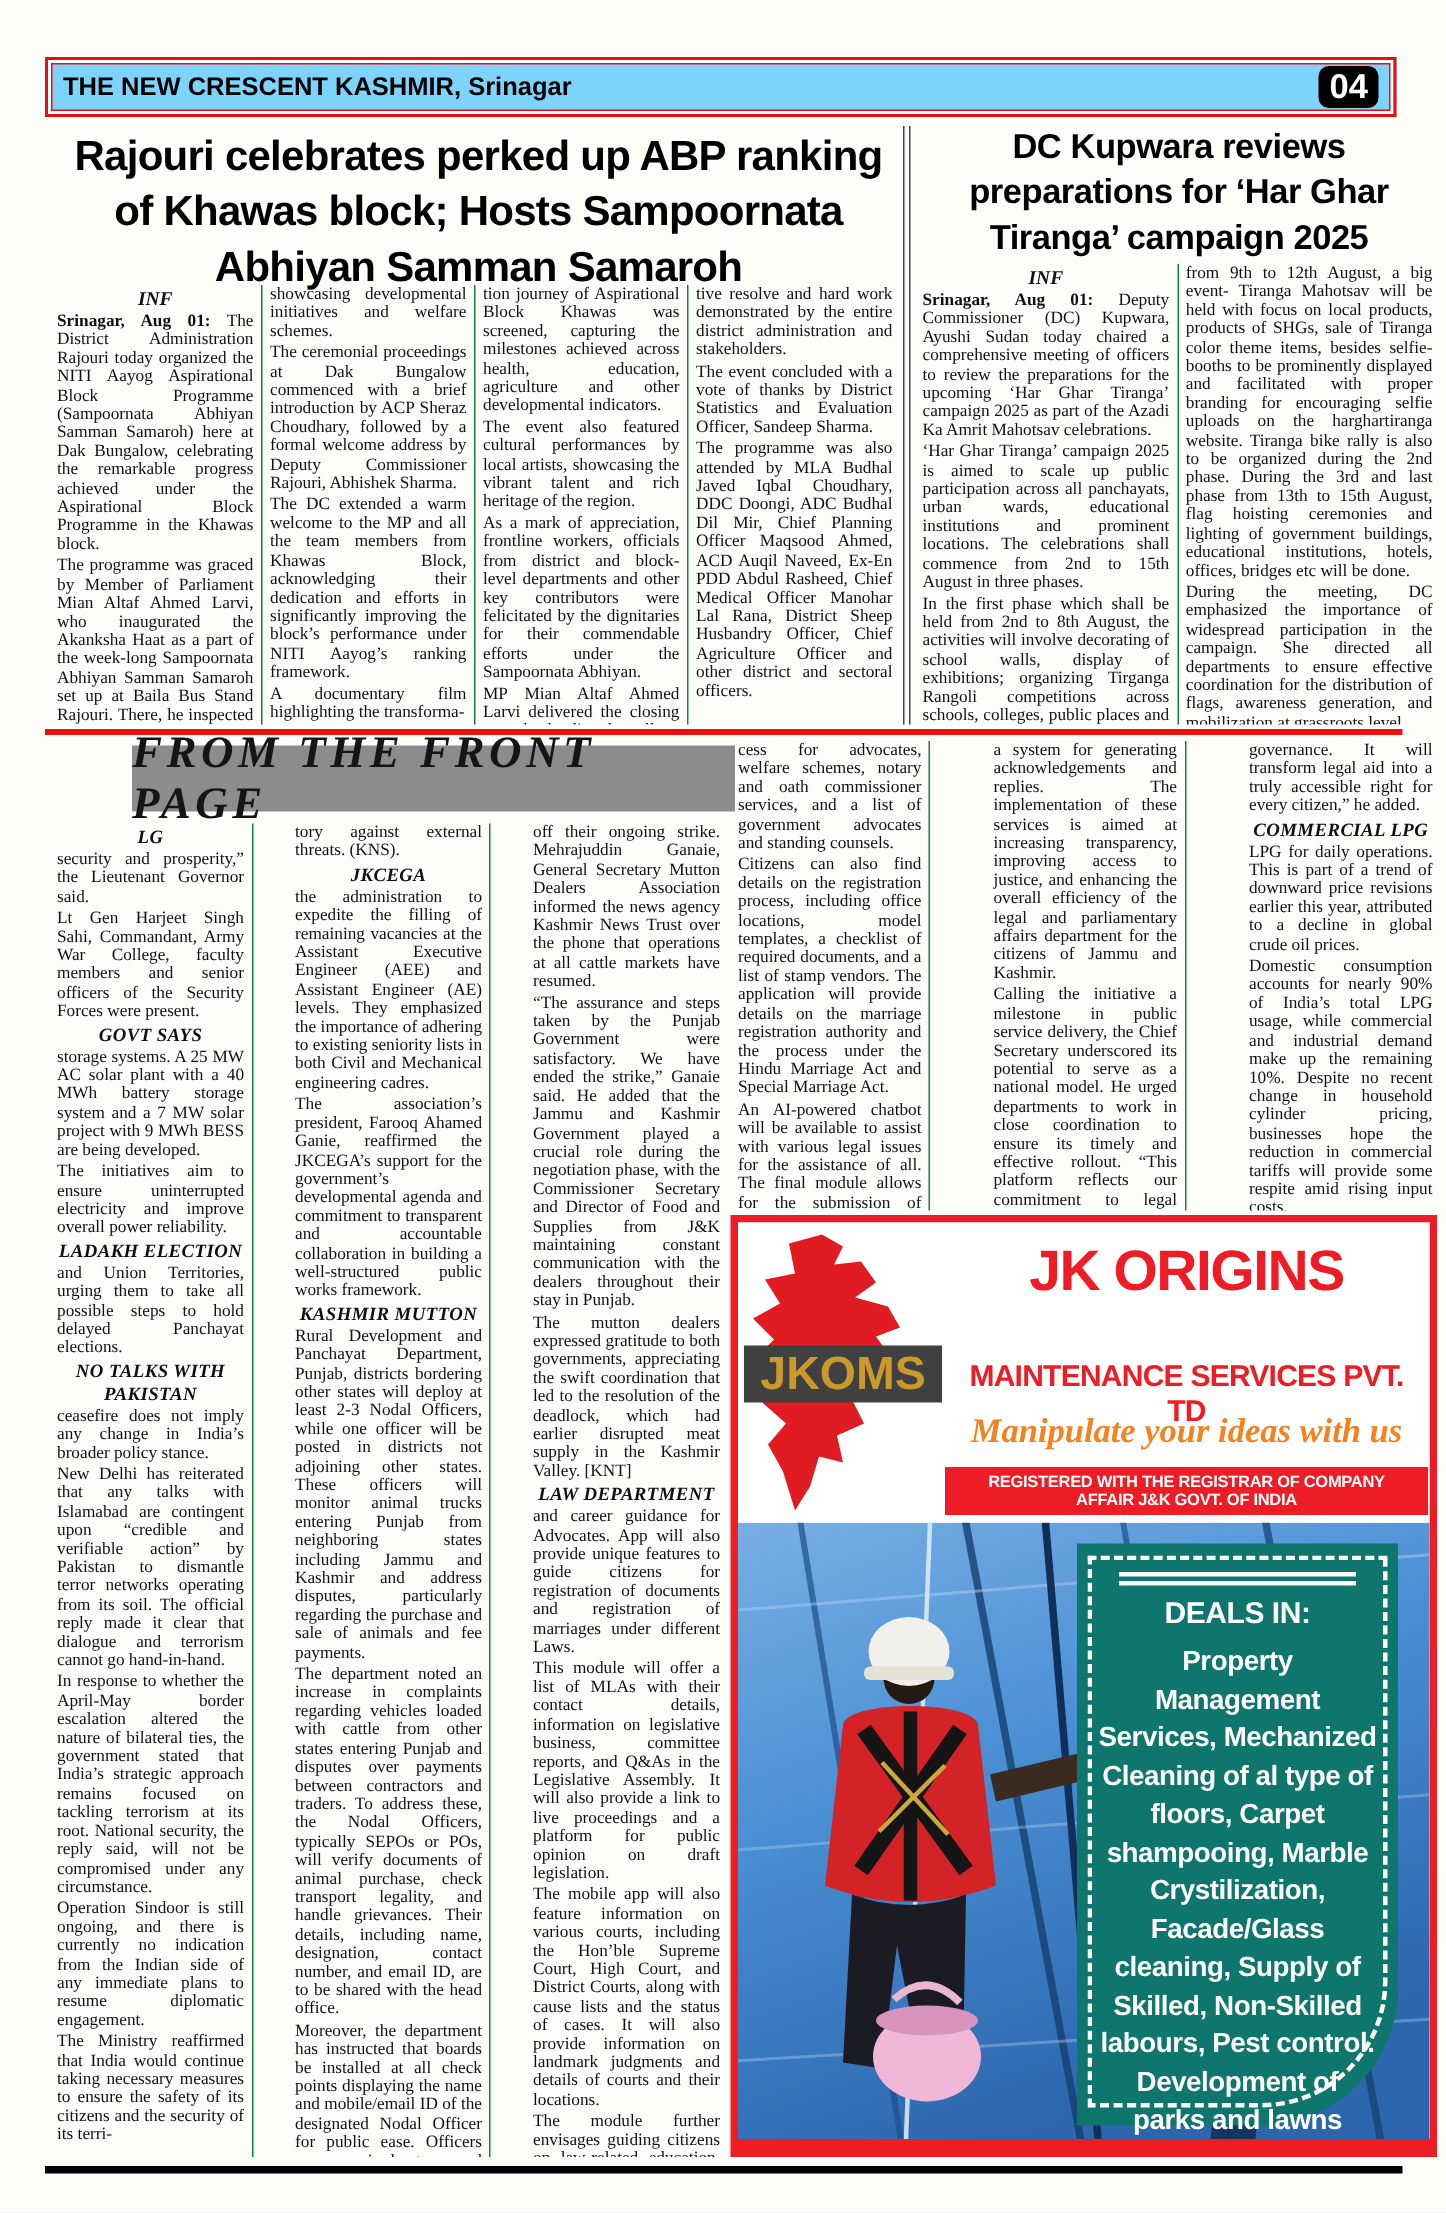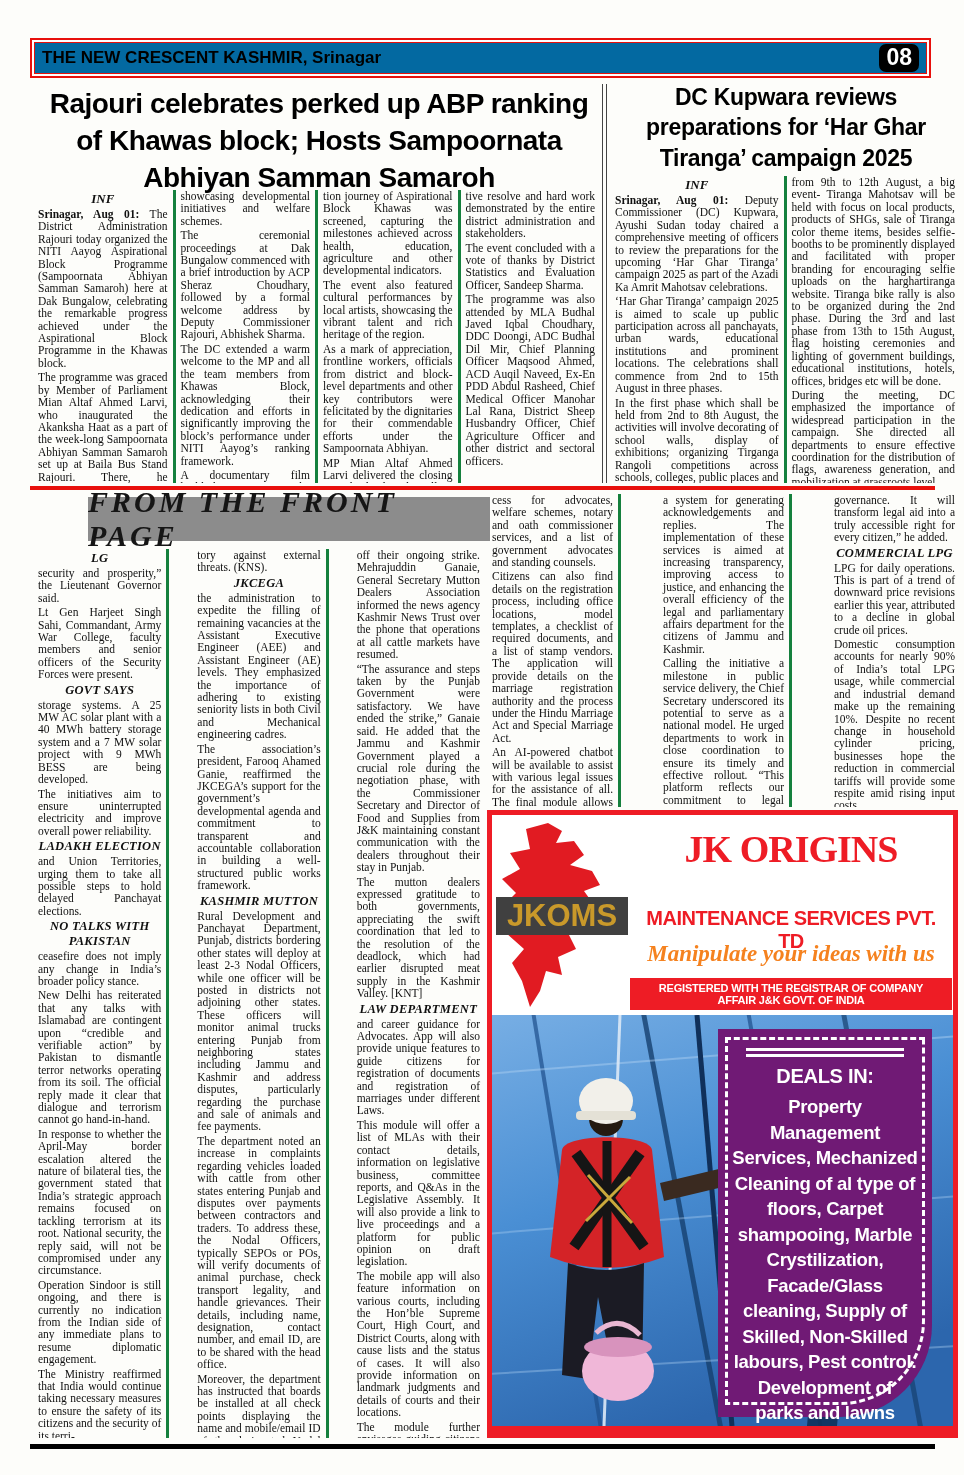--- a/index.html
+++ b/index.html
@@ -1,34 +1,34 @@
 <!DOCTYPE html>
 <html><head>
 <meta charset="utf-8">
 <style>
   html,body{margin:0;padding:0;background:#e9e9e9;}
   .page{position:relative;width:964px;height:1475px;background:#fdfdfa;margin:0 auto;
         font-family:"Liberation Serif",serif;color:#101010;overflow:hidden;}
   
   .masthead{position:absolute;left:30px;top:38px;width:901px;height:40px;box-sizing:border-box;
             border:2px solid #e8100c;box-shadow:inset 0 0 0 2px #fff, inset 0 0 0 3px #e8100c;
-            display:flex;align-items:center;justify-content:space-between;padding:0 10px;background:#0369a1;}
+            display:flex;align-items:center;justify-content:space-between;padding:0 10px;background:#7dd3fc;}
   .mast-title{font-family:"Liberation Sans",sans-serif;font-weight:bold;font-size:17px;color:#000;}
   .page-num{font-family:"Liberation Sans",sans-serif;font-weight:bold;font-size:23px;color:#fff;
             background:#000;padding:1px 7px 2px;border-radius:7px;line-height:1.05;}
   
   .hl-main{position:absolute;left:40px;top:86px;width:558px;margin:0;
            font-family:"Liberation Sans",sans-serif;font-weight:bold;font-size:28px;line-height:1.32;
            text-align:center;letter-spacing:-0.5px;color:#000;}
   .hl-right{position:absolute;left:614px;top:82px;width:344px;margin:0;
             font-family:"Liberation Sans",sans-serif;font-weight:bold;font-size:23px;line-height:1.32;
             text-align:center;letter-spacing:-0.3px;color:#000;}
   
   .cols{display:flex;align-items:stretch;}
-  .col{flex:1;overflow:hidden;padding:0 5px;border-right:3px solid #15803d;}
+  .col{flex:1;overflow:hidden;padding:0 5px;border-right:1px solid #15803d;}
   .col:last-child{border-right:none;}
   .main-cols{position:absolute;left:33px;top:190px;width:567px;height:293px;}
   .right-cols{position:absolute;left:610px;top:176px;width:350px;height:307px;}
   .vdiv-articles{position:absolute;left:602px;top:84px;height:399px;width:3px;
                  border-left:1px solid #444;border-right:1px solid #444;}
   
   .para{margin:0 0 2px;text-align:justify;font-size:11.5px;line-height:1.08;}
   .para b{font-weight:bold;}
   .byline{font-weight:bold;font-style:italic;text-align:center;font-size:13px;margin:1px 0;}
   .subhead{font-weight:bold;font-style:italic;text-align:center;font-size:12.5px;letter-spacing:.3px;margin:2px 0 1px;}
@@ -44,47 +44,47 @@
   .ad{position:absolute;left:487px;top:810px;width:471px;height:628px;box-sizing:border-box;
       border:5px solid #ee1c25;border-bottom-width:12px;background:#fff;}
   .ad-top{position:absolute;left:0;top:0;width:461px;height:200px;background:#fff;}
   .ad-logo{position:absolute;left:4px;top:6px;width:132px;height:190px;}
   .ad-logo svg{width:100%;height:100%;display:block;}
   .ad-logo-band{position:absolute;left:0;top:76px;width:100%;height:38px;background:#404040;
                 display:flex;align-items:center;justify-content:center;}
   .ad-logo-text{font-family:"Liberation Sans",sans-serif;font-weight:bold;font-size:31px;
                 color:#c9992a;letter-spacing:0;}
   .ad-title{position:absolute;left:140px;top:12px;width:318px;text-align:center;color:#ee1c25;
-            font-family:Liberation Serif, serif;font-weight:bold;font-size:38px;letter-spacing:-1px;}
+            font-family:Liberation Sans, sans-serif;font-weight:bold;font-size:38px;letter-spacing:-1px;}
   .ad-sub{position:absolute;left:140px;top:92px;width:318px;text-align:center;color:#ee1c25;
           font-family:"Liberation Sans",sans-serif;font-weight:bold;font-size:20px;letter-spacing:-0.5px;}
   .ad-tag{position:absolute;left:140px;top:126px;width:318px;text-align:center;color:#f5821f;
           font-style:italic;font-weight:bold;font-size:23px;}
   .ad-reg{position:absolute;left:138px;top:163px;width:322px;box-sizing:border-box;background:#ee1c25;
           color:#fff;font-family:"Liberation Sans",sans-serif;font-weight:bold;font-size:11px;
           text-align:center;padding:4px 17px;letter-spacing:-0.2px;}
   .ad-photo{position:absolute;left:0;top:200px;width:461px;height:411px;overflow:hidden;}
   .ad-photo svg{width:100%;height:100%;display:block;}
   .deals{position:absolute;right:21px;top:214px;width:214px;height:388px;box-sizing:border-box;
-         background:#701a75;border-radius:0 0 92px 0;padding:8px 7px 12px;}
+         background:#0f766e;border-radius:0 0 92px 0;padding:8px 7px 12px;}
   .deals-inner{height:100%;box-sizing:border-box;border:3px dashed #fff;border-radius:0 0 84px 0;
                padding:5px 4px;color:#fff;font-family:"Liberation Sans",sans-serif;font-weight:bold;
                text-align:center;}
   .deals-bar{height:3px;background:#fff;margin:3px 14px 0;}
   .deals-title{font-size:20px;margin:8px 0 6px;letter-spacing:-0.3px;}
   .deals-text{font-size:18.5px;line-height:1.38;letter-spacing:-0.3px;}
 </style>
 </head>
 <body>
 
 <div class="page">
 
   <div class="masthead">
     <span class="mast-title">THE NEW CRESCENT KASHMIR, Srinagar</span>
-    <span class="page-num">08</span>
+    <span class="page-num">04</span>
   </div>
 
   <h1 class="hl-main">Rajouri celebrates perked up ABP ranking of Khawas block; Hosts Sampoornata Abhiyan Samman Samaroh</h1>
   <div class="cols main-cols">
     <div class="col">
         <div class="byline">INF</div>
         <p class="para"><b>Srinagar, Aug 01:</b> The District Administration Rajouri today organized the NITI Aayog Aspirational Block Programme (Sampoornata Abhiyan Samman Samaroh) here at Dak Bungalow, celebrating the remarkable progress achieved under the Aspirational Block Programme in the Khawas block.</p>
         <p class="para">The programme was graced by Member of Parliament Mian Altaf Ahmed Larvi, who inaugurated the Akanksha Haat as a part of the week-long Sampoornata Abhiyan Samman Samaroh set up at Baila Bus Stand Rajouri. There, he inspected the departmental stalls</p>
       </div>
     <div class="col">

